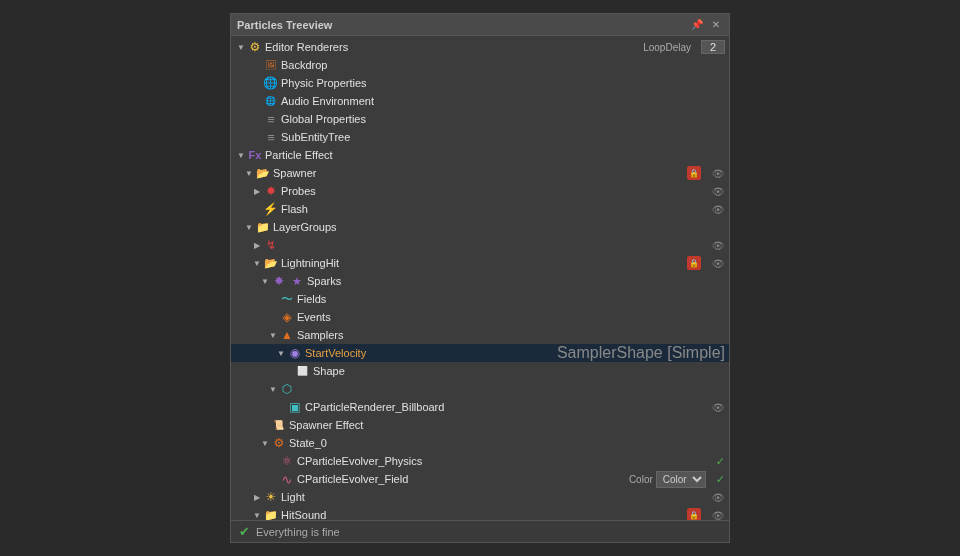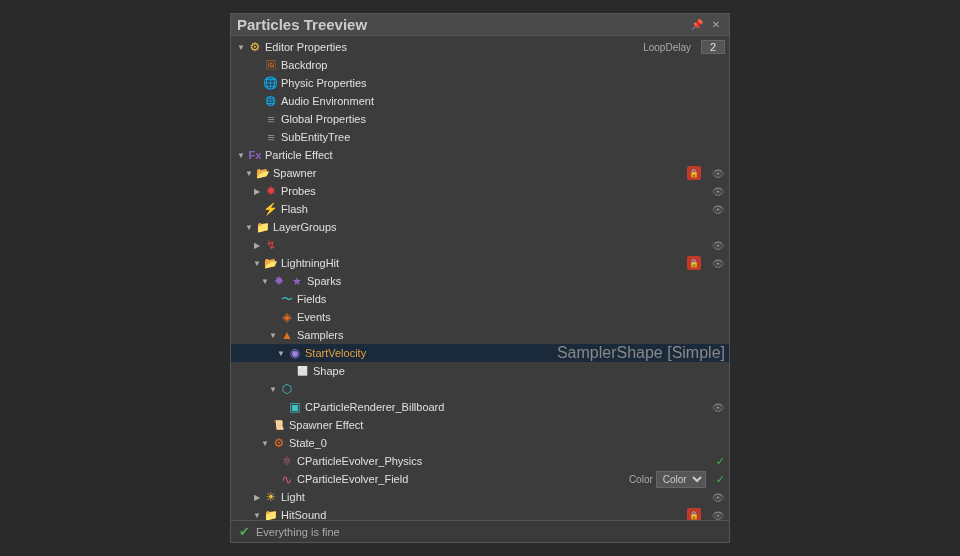--- a/index.html
+++ b/index.html
@@ -30,21 +30,21 @@
       height: 22px;
       display: flex;
       align-items: center;
       justify-content: space-between;
       padding: 0 6px;
       border-bottom: 1px solid #555;
       flex-shrink: 0;
     }
 
     .panel-title {
-      font-size: 15px;
+      font-size: 11px;
       color: #ccc;
       font-weight: bold;
     }
 
     .titlebar-icons {
       display: flex;
       gap: 4px;
       align-items: center;
     }
 
@@ -244,21 +244,21 @@
       <span class="titlebar-icon">✕</span>
     </div>
   </div>
 
   <div class="panel-content">
 
     <div class="tree-row">
       <span class="indent" style="width:4px"></span>
       <span class="tree-arrow expanded"></span>
       <span class="tree-icon ic-yellow">⚙</span>
-      <span class="tree-label white">Editor Properties</span>
+      <span class="tree-label white">Editor Renderers</span>
       <div class="row-actions">
         <span class="row-badge">LoopDelay</span>
         <input class="loop-delay-val" type="text" style="background: rgb(85, 85, 85); border: 1px solid rgb(102, 102, 102); color: rgb(224, 224, 224); width: 24px; font-size: 11px; text-align: center;" value="2">
       </div>
     </div>
 
     <div class="tree-row">
       <span class="indent" style="width:20px"></span>
       <span class="tree-arrow empty"></span>
       <span class="tree-icon" style="font-size:9px;color:#e07020;">🖼</span>

